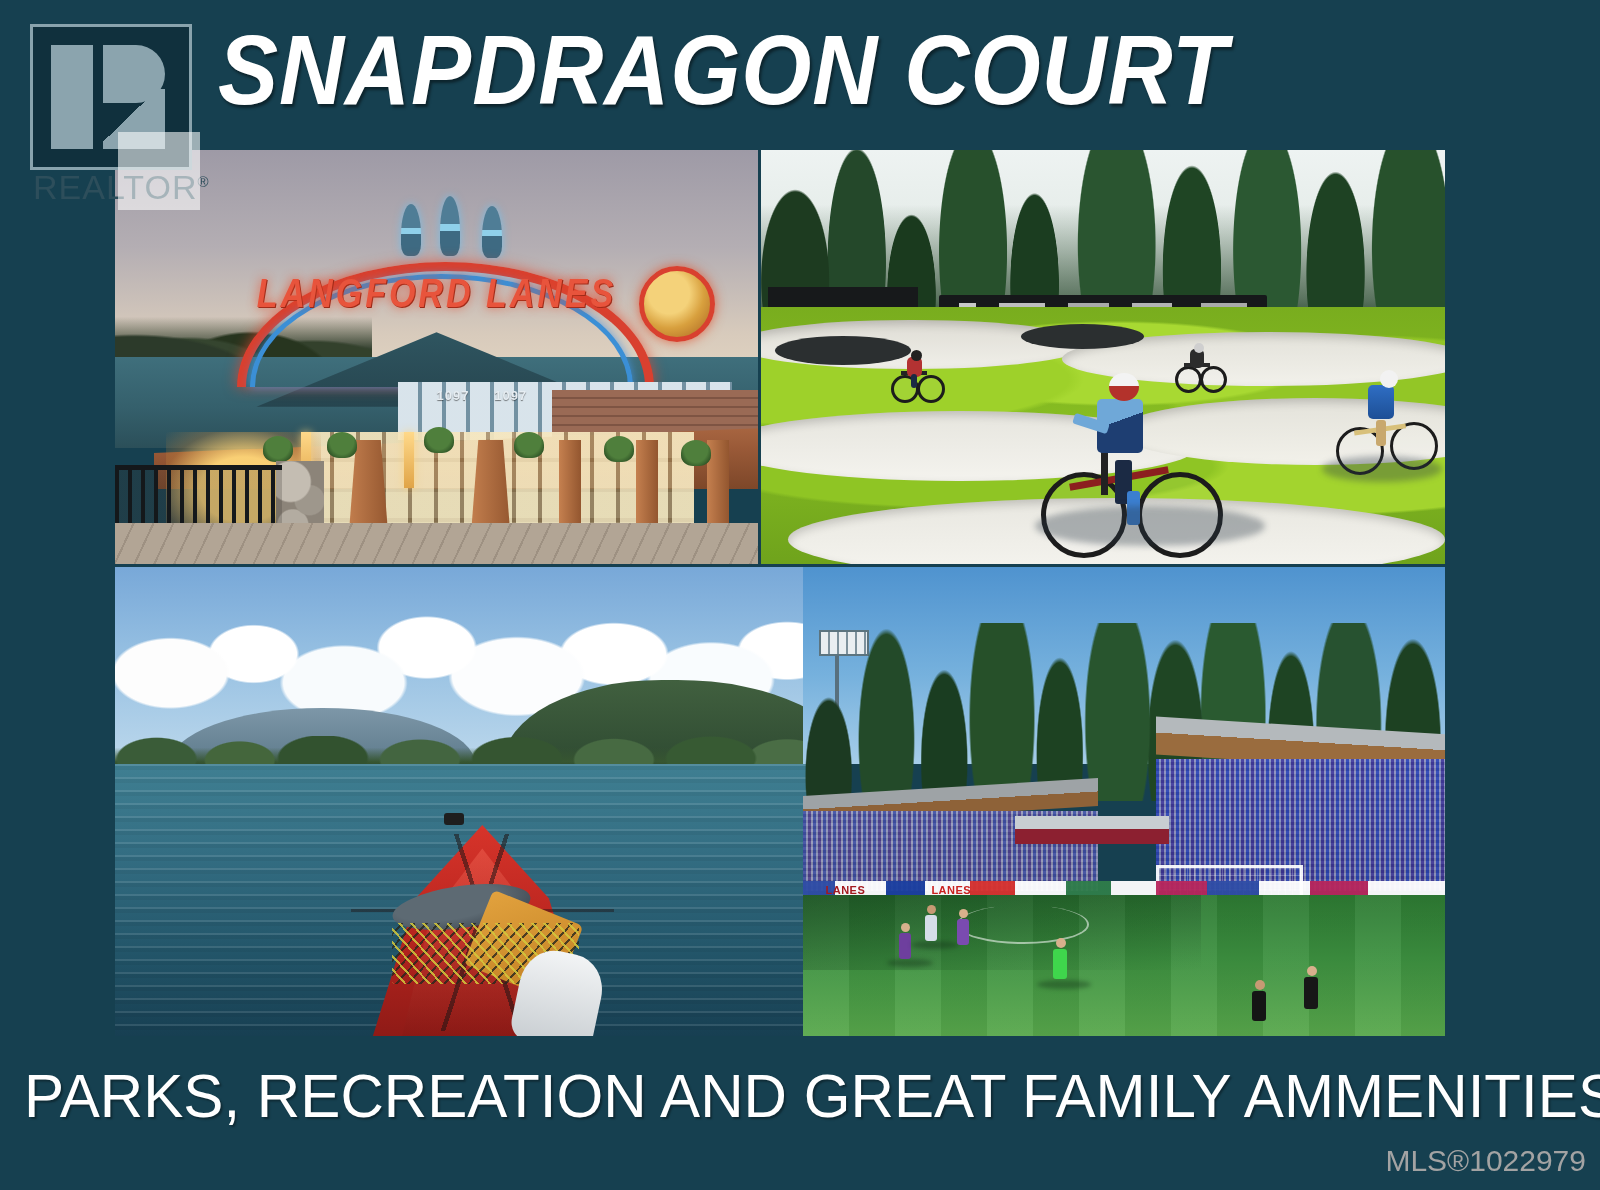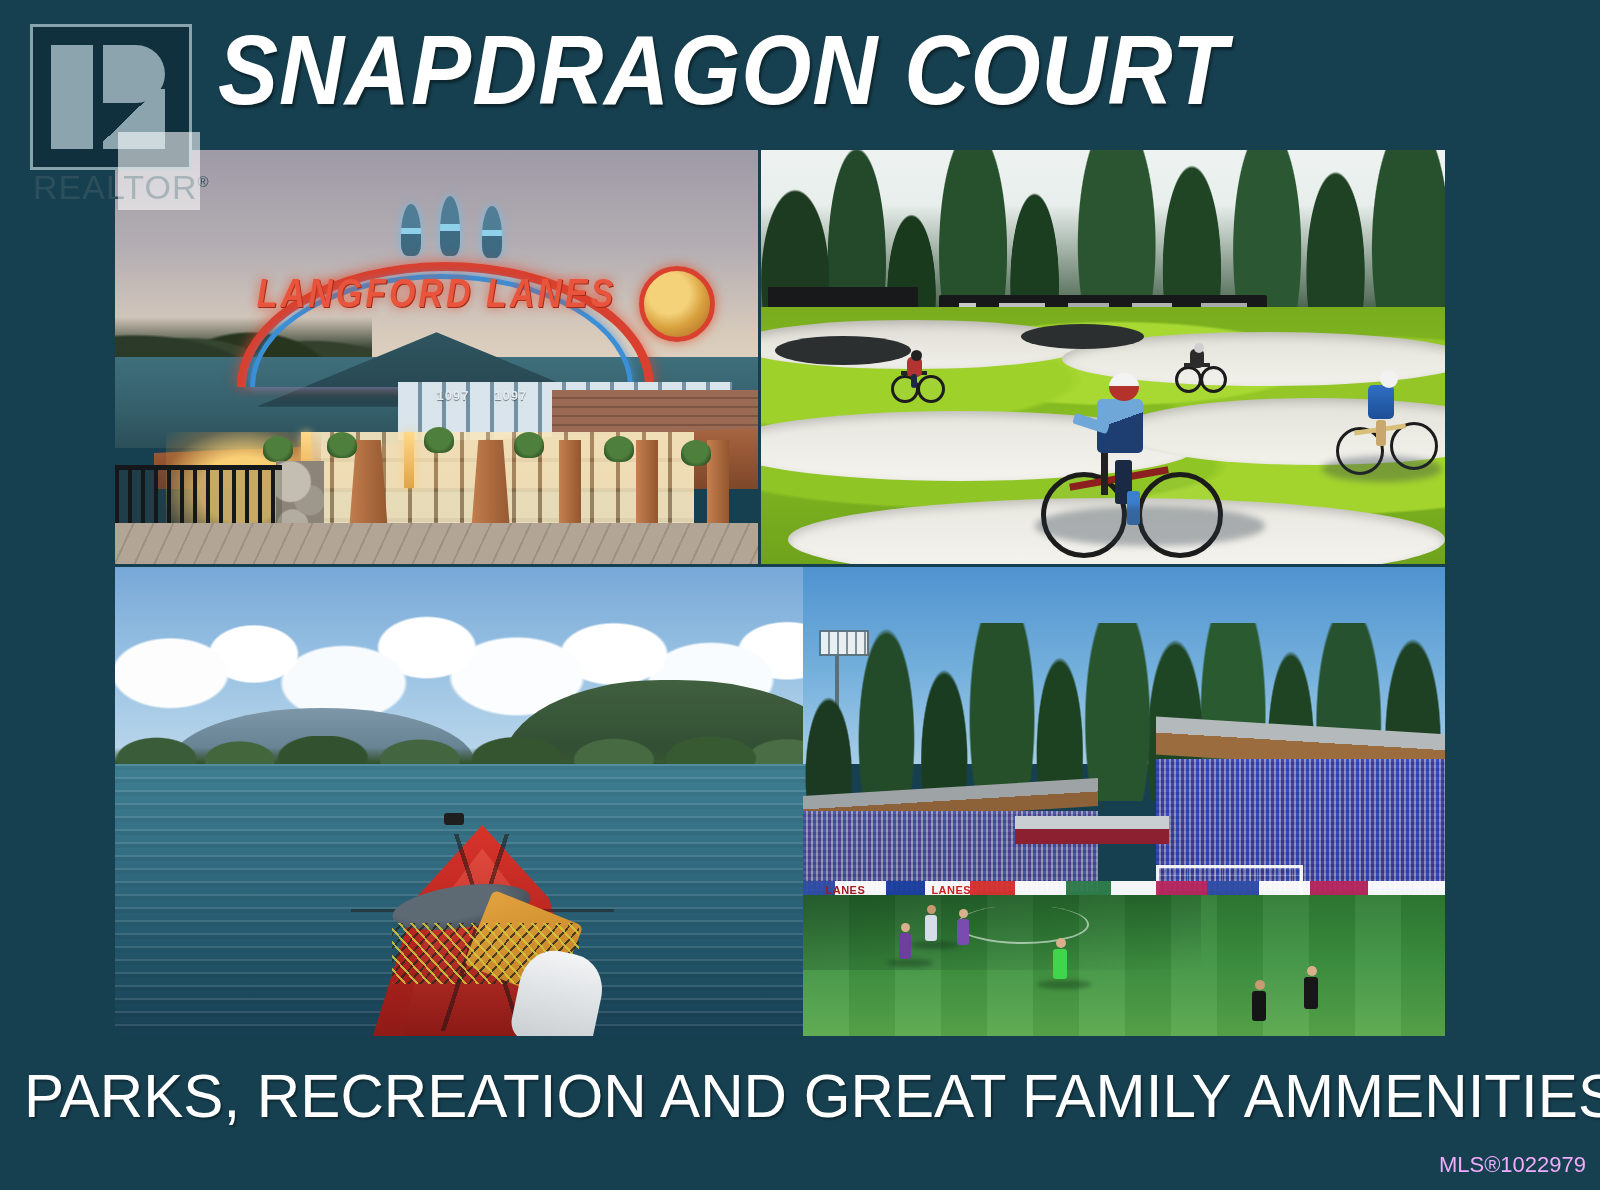--- a/index.html
+++ b/index.html
@@ -568,22 +568,22 @@
     font-weight:500;
     letter-spacing:0px;
     color:#ffffff;
     white-space:nowrap;
     text-shadow: 2px 2px 2px rgba(0,0,0,0.35);
     transform: scaleX(0.97);
   }
   #mls-id {
     position:absolute;
     right:14px; bottom:12px;
-    font-size:22px;
-    color:#f0abfc;
+    font-size:30px;
+    color:#a3a3a3;
     letter-spacing:0px;
   }
 </style>
 </head>
 <body>
 
 <div id="page">
 
   <div id="header">
     <div id="title">SNAPDRAGON COURT</div>

